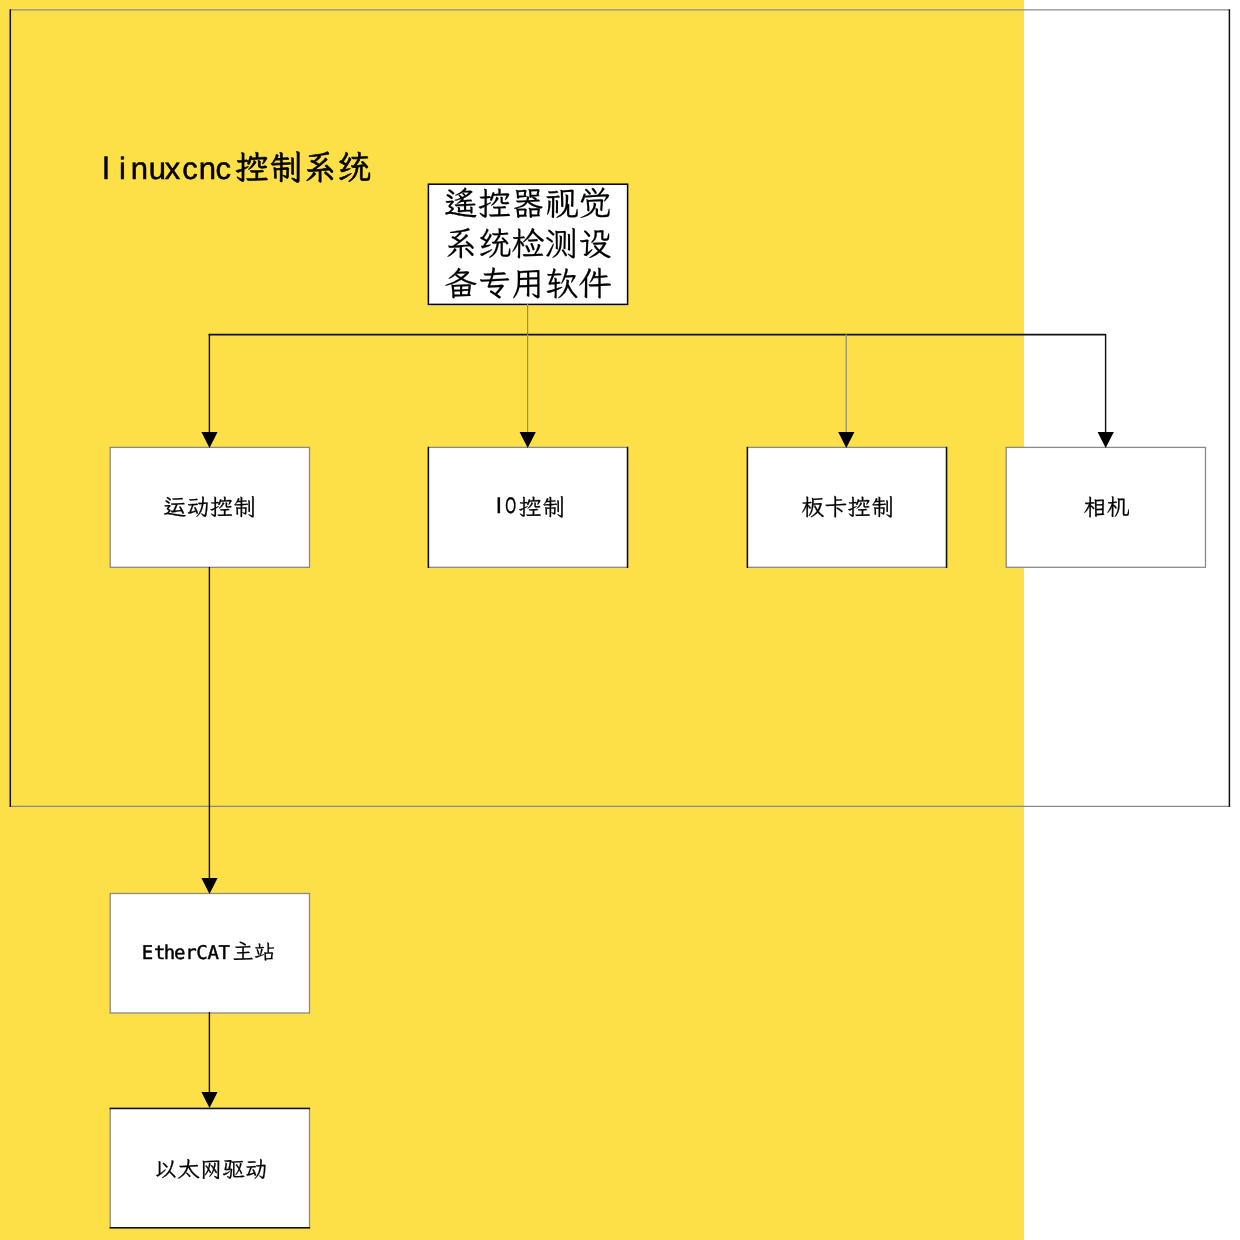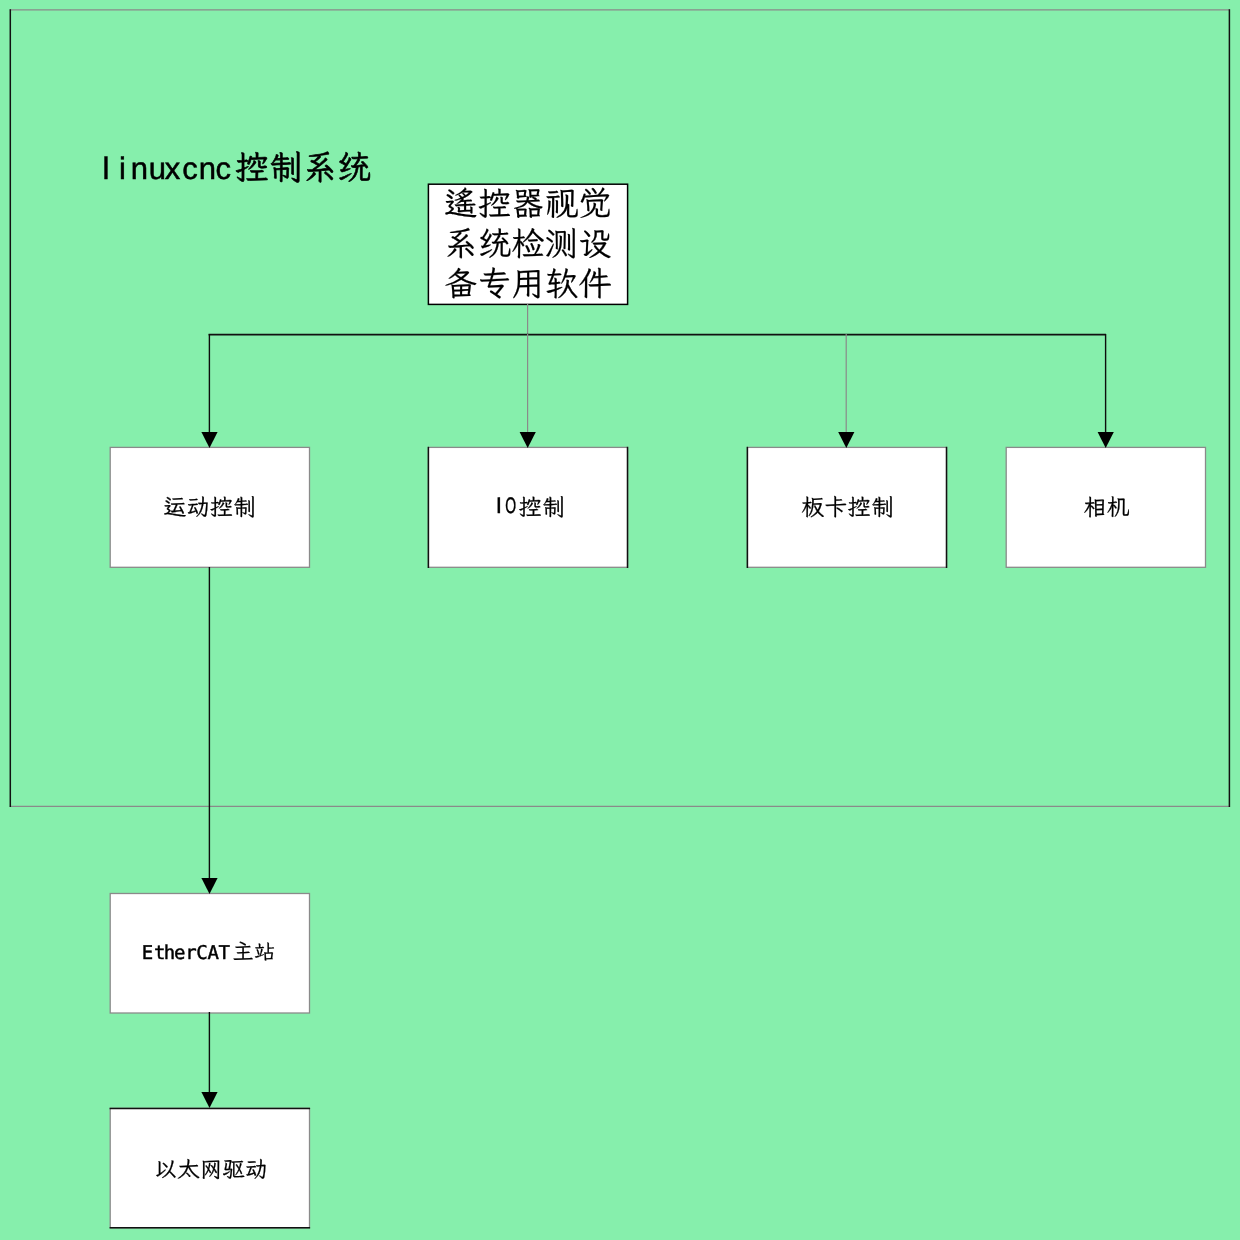--- a/index.html
+++ b/index.html
@@ -1,18 +1,18 @@
 <!DOCTYPE html>
 <html><head>
 <meta charset="utf-8">
 <style>
   html,body{margin:0;padding:0;background:#ffffff;}
   body{width:1240px;height:1240px;overflow:hidden;
        font-family:"Liberation Sans","DejaVu Sans",sans-serif;}
-  #stage{position:relative;width:1240px;height:1240px;background:#86efac;transform:translateZ(0);}
+  #stage{position:relative;width:1024px;height:1240px;background:#fde047;transform:translateZ(0);}
   svg#diagram{position:absolute;left:0;top:0;display:block;will-change:transform;}
   text{-webkit-font-smoothing:antialiased;text-rendering:geometricPrecision;}
   .lat  {font-family:"Liberation Sans","DejaVu Sans",sans-serif;}
   .mono {font-family:"DejaVu Sans Mono","Liberation Mono",monospace;}
   .cjk  {font-family:"LXGW WenKai TC","LXGW WenKai Mono TC","Noto Serif CJK SC","DejaVu Sans",sans-serif;}
   text  {fill:#000000;stroke:#000000;}
 </style>
 </head>
 <body>
 

